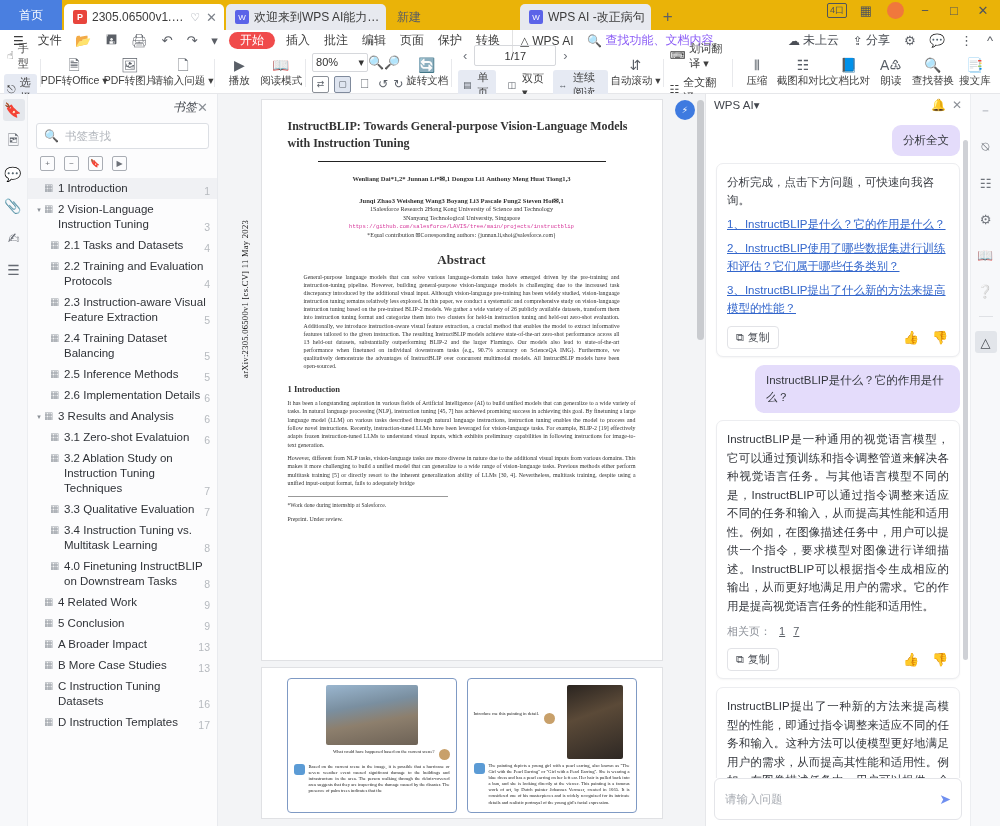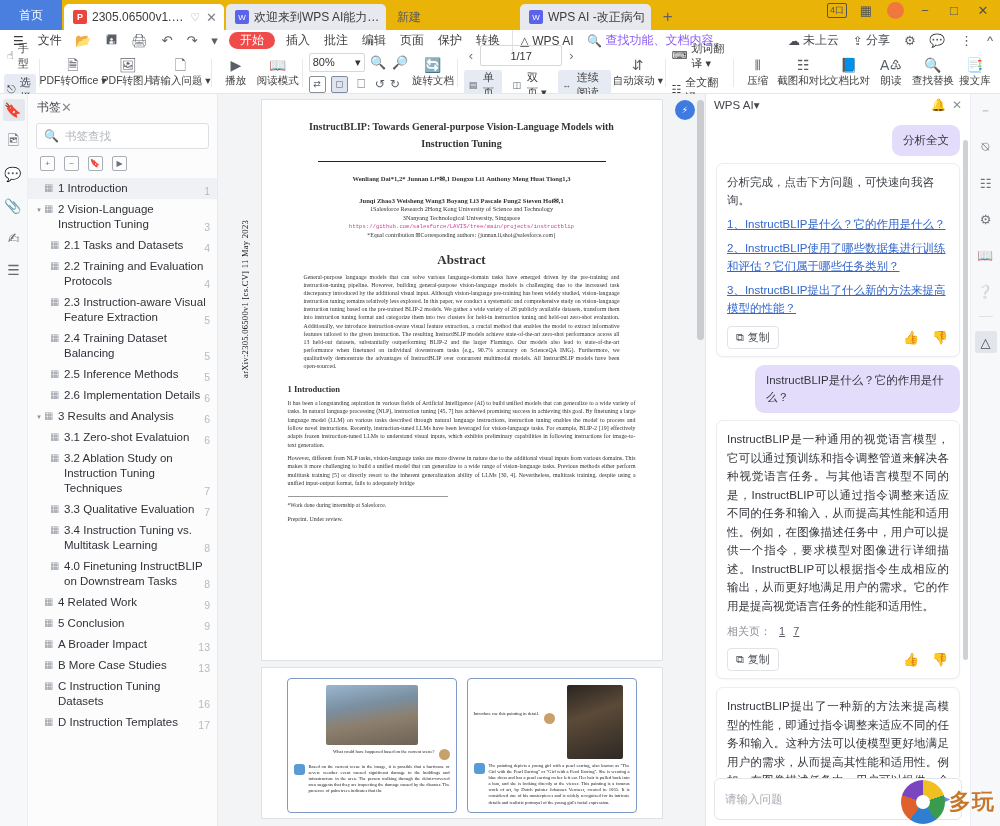--- a/index.html
+++ b/index.html
@@ -98,22 +98,22 @@
   
   .rail { width: 28px; background:#f7f8fa; border-right:1px solid #eceef1; display:flex;
     flex-direction:column; align-items:center; padding-top:5px; gap:10px;}
   .rail .ri { width:22px;height:22px;display:flex;align-items:center;justify-content:center;
     font-size:14px;color:#666b73;border-radius:3px;}
   .rail .ri.active { background:#e4e7ec; color:#3d4148;}
 
   
   .bm { width: 190px; background:#fcfcfd; border-right:1px solid #e8eaee; display:flex;
     flex-direction:column; min-height:0; }
-  .bm-head { height:26px; display:flex;align-items:center;justify-content:flex-start;
-    padding:0 9px; font-size:12px; color:#454950; }
+  .bm-head { height:26px; display:flex;align-items:center;justify-content:flex-end;
+    padding:0 9px; font-size:12px; color:#454950;font-style:italic; }
   .bm-head .cx { color:#888d94; font-size:13px;}
   .bm-search { margin:3px 8px 4px 8px; height:26px; border:1px solid #dcdfe4; border-radius:3px;
     display:flex; align-items:center; gap:6px; padding:0 7px; background:#fff;}
   .bm-search .ph { color:#b3b7bd; font-size:11.5px;}
   .bm-search .si { color:#6c7077; font-size:12px;}
   .bm-tools { display:flex; gap:9px; padding:3px 12px 5px 12px; }
   .bm-tools .bt { width:15px;height:15px;border:1px solid #a9adb4; border-radius:2px;
     display:flex;align-items:center;justify-content:center; font-size:8px; color:#6d7178;}
   .bm-list { flex:1; overflow:hidden; padding-top:2px;}
   .bmrow { display:flex; align-items:flex-start; padding:3px 6px 3px 0; position:relative; min-height:18px;}
@@ -129,22 +129,22 @@
   
   .viewer { flex:1; background:#f3f4f6; position:relative; overflow:hidden; display:flex;
      justify-content:center; }
   .page {
     width: 400px; background:#fff; margin-top:6px; box-shadow:0 0 0 1px #e0e1e4;
     padding: 14px 26px; position:relative; height: 560px;
   }
   .page2 { width:400px; background:#fff; box-shadow:0 0 0 1px #e0e1e4; height:150px;
     padding:10px 18px; }
   .pgwrap { display:flex; flex-direction:column; align-items:center; gap:8px; }
-  .ptitle { text-align:center; font-family:"Liberation Serif","DejaVu Serif",serif; font-weight:bold;
-     font-size:10px; line-height:17px; margin-top:4px; }
+  .ptitle { font-family:"Liberation Serif","DejaVu Serif",serif; font-weight:bold;
+     font-size:12px; line-height:17px; margin-top:4px; }
   .prule { height:1px; background:#222; margin:9px 30px 0 30px;}
   .pauth { text-align:center; font-family:"Liberation Serif",serif; font-size:6.6px; line-height:8.6px;
      margin-top:13px; font-weight:bold;}
   .paff { text-align:center; font-family:"Liberation Serif",serif; font-size:6.2px; line-height:8.4px; }
   .plink { text-align:center; font-family:"Liberation Mono","DejaVu Sans Mono",monospace;
      font-size:5.6px; color:#d6379a; line-height:9px;}
   .pnote { text-align:center; font-family:"Liberation Serif",serif; font-size:5.9px; line-height:9px;}
   .pabs-h { text-align:center; font-family:"Liberation Serif",serif; font-weight:bold; font-size:13px;
      margin-top:12px;}
   .pabs { font-family:"Liberation Serif",serif; font-size:5.85px; line-height:8.1px; text-align:justify;
@@ -365,21 +365,21 @@
       <span class="gl">▶</span>
       <span class="lb">播放</span>
     </div>
     <div class="tbtn">
       <span class="gl">📖</span>
       <span class="lb">阅读模式</span>
     </div>
     <div class="tdiv"></div>
 
     <div class="stack2">
-      <div class="row" style="gap:6px;">
+      <div class="row" style="gap:0;">
         <span class="zoombox">
           <span>80%</span>
           <span>▾</span>
         </span>
         <span style="font-size:13px;color:#5a6068">🔍</span>
         <span style="font-size:13px;color:#5a6068">🔎</span>
       </div>
       <div class="row" style="gap:5px;">
         <span class="sqico">⇄</span>
         <span class="sqico on">▢</span>
@@ -732,18 +732,14 @@
       <div class="ri">☷</div>
       <div class="ri">⚙</div>
       <div class="ri">📖</div>
       <div class="ri">❔</div>
       <div class="sep"></div>
       <div class="ri active">△</div>
     </div>
 
   </div>
 
-  <div class="wm">
-    <div class="flower"></div>
-    <div class="wtxt">多玩</div>
-  </div>
 
 </div>
 
 </body></html>

